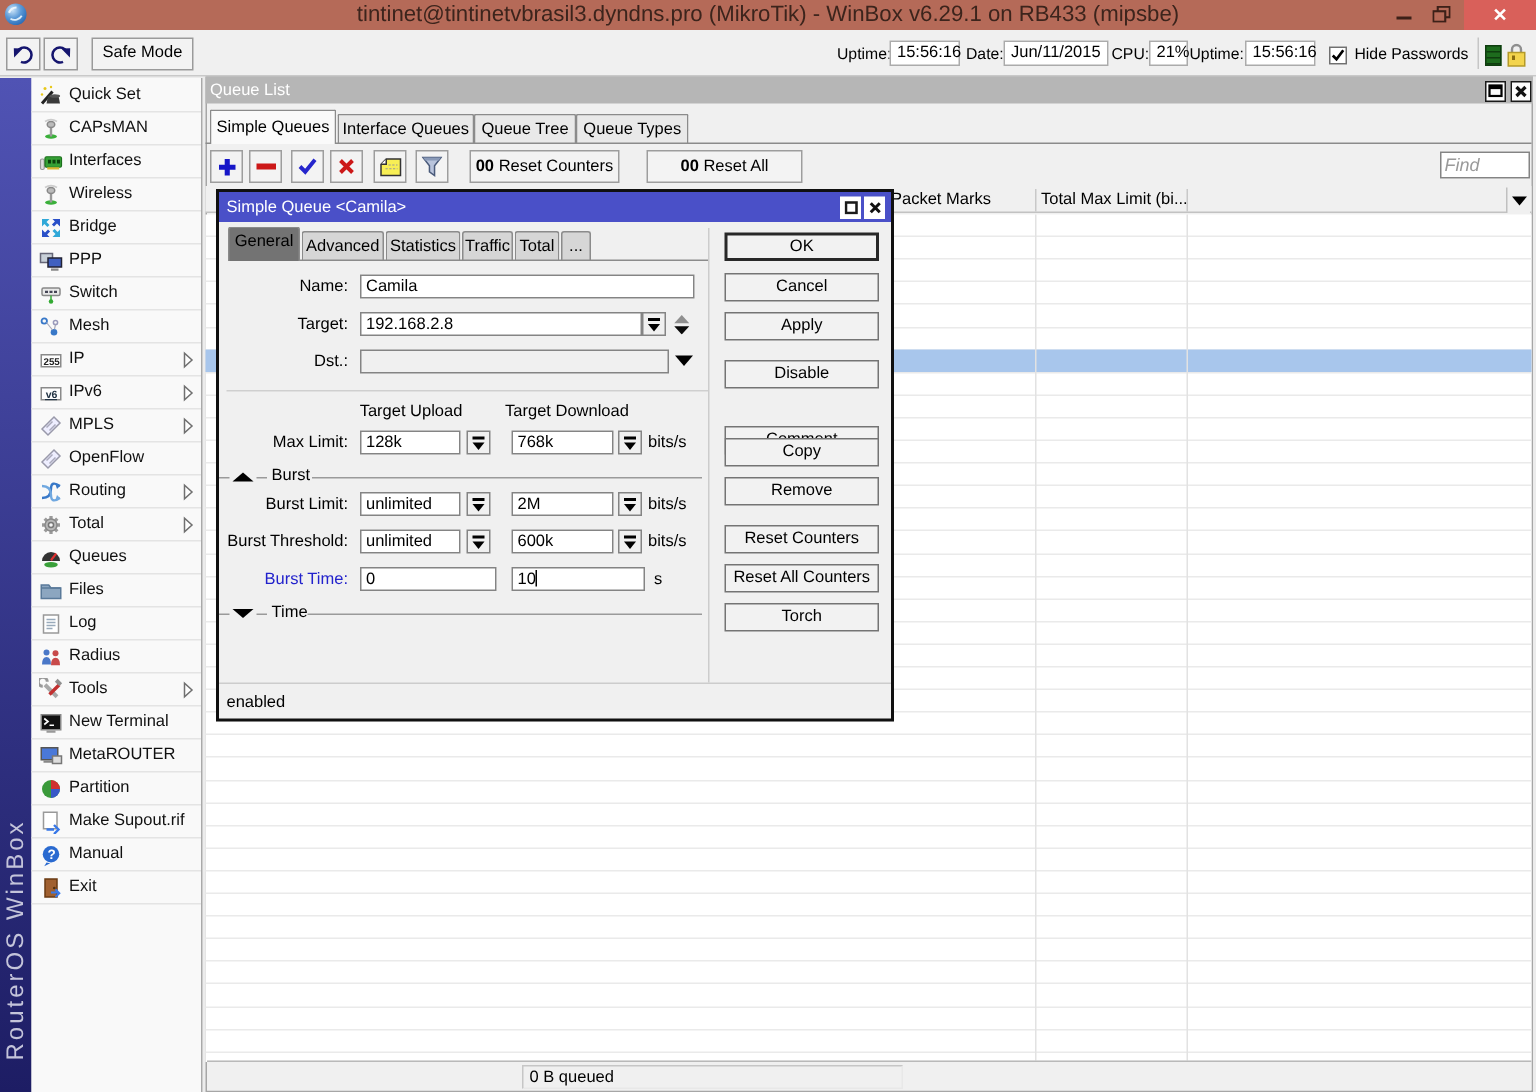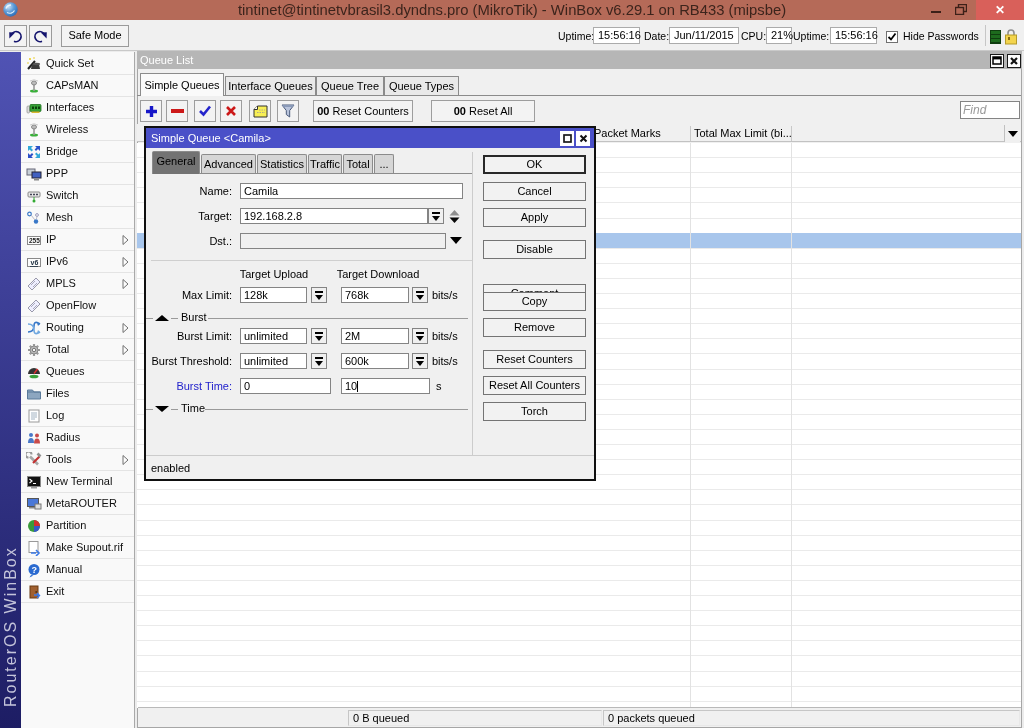--- a/index.html
+++ b/index.html
@@ -461,21 +461,20 @@
         <div class="hline" style="top:543px"></div>
         <div class="hline" style="top:558px"></div>
       </div>
     <div id="qsel" class="abs"></div>
     <div class="vline" style="left:553px"></div>
     <div class="vline" style="left:654px"></div>
   </div>
 
   <div id="qstatus" class="abs" style="left:138px;top:707px;width:883px;height:20px;background:#f0f0f0;border-top:1px solid #b9b9b9"></div>
   <div class="qsec" style="left:348px;top:710px;width:254px">0 B queued</div>
-  <div class="qsec" style="left:603px;top:710px;width:417px">0 packets queued</div>
 
   <div id="dlg" class="abs"></div>
   <div id="dtitle" class="abs" style="left:146px;top:128px;width:448px">Simple Queue &lt;Camila&gt;</div>
   <div class="abs" style="left:560px;top:131px;width:14px;height:15px;background:#fff;text-align:center"><svg width="9" height="9" viewBox="0 0 9 9" style="margin-top:3px">
         <rect x="1" y="1" width="7" height="7" fill="none" stroke="#1a1a1a" stroke-width="1.7"></rect>
       </svg></div>
   <div class="abs" style="left:576px;top:131px;width:14px;height:15px;background:#fff;text-align:center"><svg width="9" height="9" viewBox="0 0 9 9" style="margin-top:3px">
         <path d="M1.5 1.5 L7.5 7.5 M7.5 1.5 L1.5 7.5" stroke="#111" stroke-width="2"></path>
       </svg></div>
 

